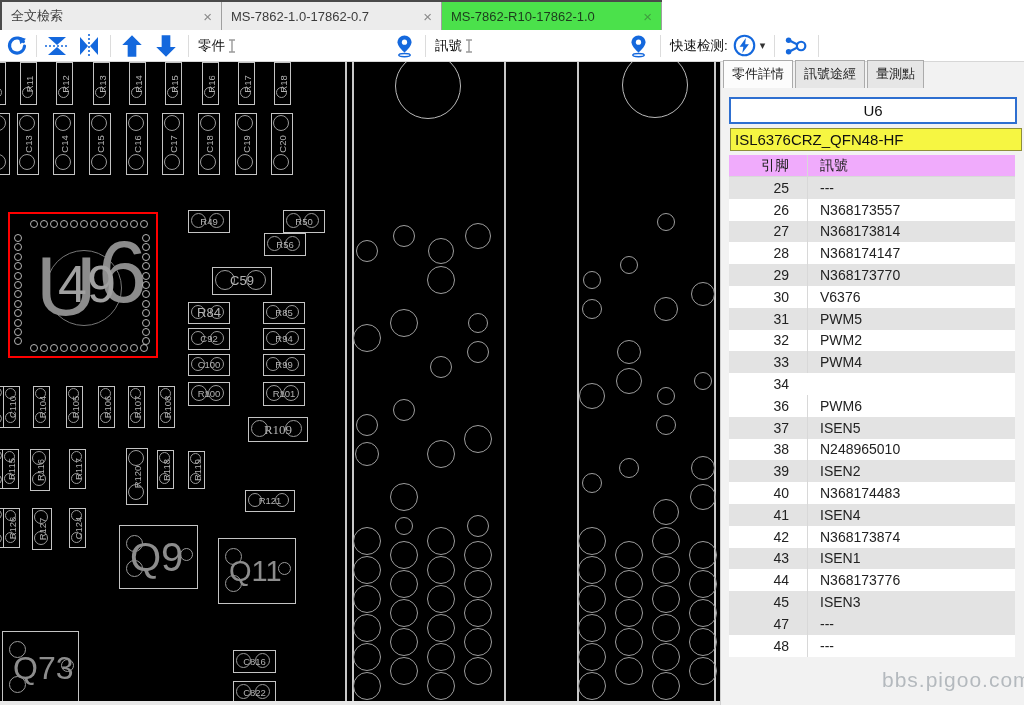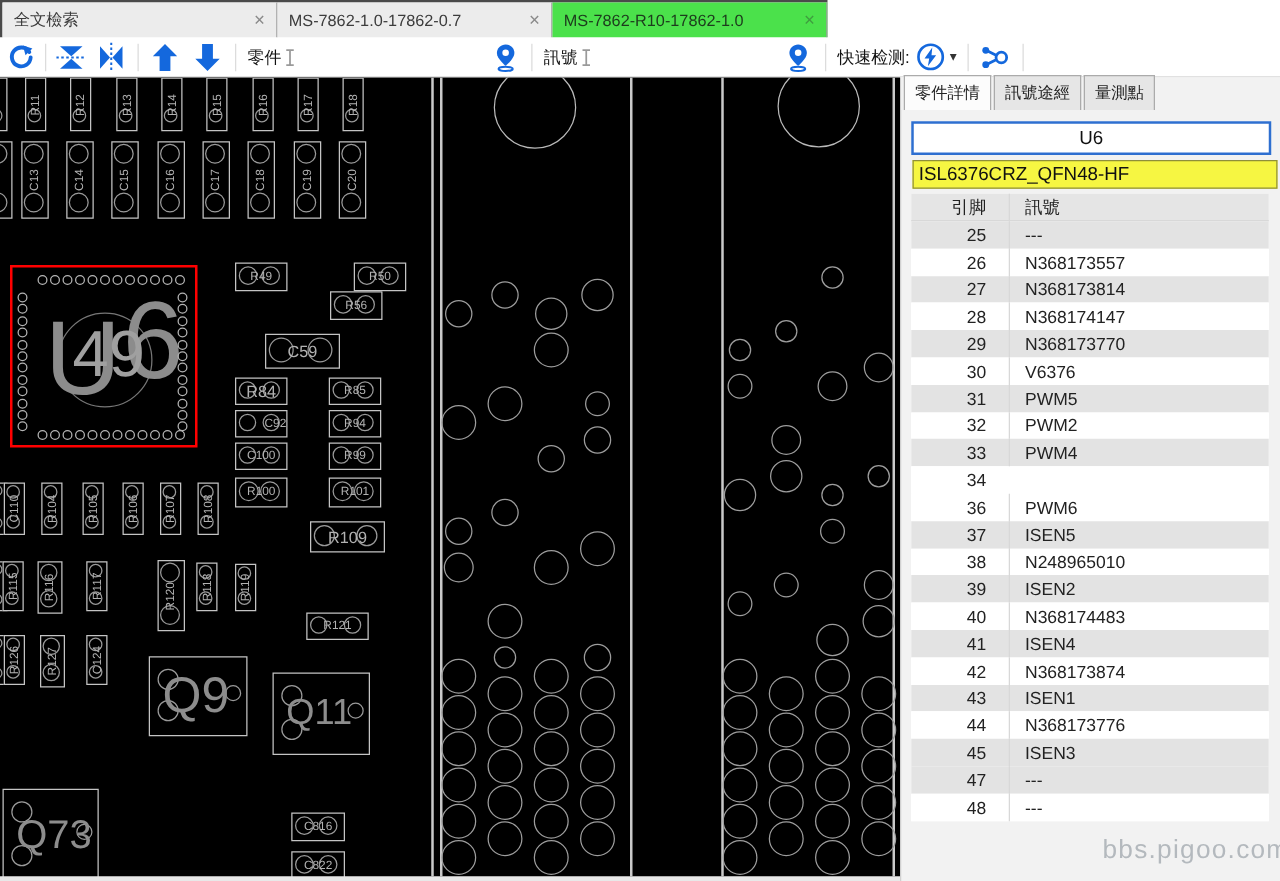--- a/index.html
+++ b/index.html
@@ -54,21 +54,21 @@
           border:1px solid #ababab; border-bottom:none; margin-right:2px; }
   .ptab.active { background:#fcfcfc; }
   .refbox { position:absolute; left:8px; top:35px; width:288px; height:27px; background:#fff;
             border:2px solid #2e6fd0; font-size:15px; color:#111;
             display:flex; align-items:center; justify-content:center; }
   .partbox { position:absolute; left:9px; top:66px; width:292px; height:23px; background:#f6f642;
              border:1px solid #8f8f3a; font-size:15px; color:#111;
              display:flex; align-items:center; padding-left:4px; }
   .tbl { position:absolute; left:8px; top:93px; width:286px; background:#fff; }
   .thead { display:flex; height:22px; align-items:center; font-size:14px; color:#222;
-           background:#e5e5e5; border-bottom:1px solid #d8d8d8; }
+           background:#f0abfc; border-bottom:1px solid #d8d8d8; }
   .c1 { width:78px; text-align:right; padding-right:18px; }
   .c2 { flex:1; border-left:1px solid #d8d8d8; padding-left:12px; height:100%;
         display:flex; align-items:center; }
   .trow { display:flex; height:21.8px; align-items:center; font-size:14px; color:#222; background:#fff; }
   .trow.alt { background:#e3e3e3; }
   .watermark { position:absolute; left:882px; top:668px; font-size:21px; color:#aab0b5;
                letter-spacing:1px; opacity:.85; z-index:20; }
 </style>
 </head>
 <body>
@@ -338,21 +338,21 @@
         <span class="clbl" style="font-size: 13px; text-align: center;">R84</span>
       </div>
       <div class="comp k-rh" style="left: 263px; top: 240px; width: 42px; height: 22px;">
         <i class="cap" style="left: 2px; top: 1.5px; width: 14px; height: 14px;"></i>
         <i class="cap" style="left: 21px; top: 1.5px; width: 14px; height: 14px;"></i>
         <span class="clbl" style="font-size: 9.5px;">R85</span>
       </div>
       <div class="comp k-rh" style="left: 188px; top: 266px; width: 42px; height: 22px;">
         <i class="cap" style="left: 2px; top: 1.5px; width: 14px; height: 14px;"></i>
         <i class="cap" style="left: 21px; top: 1.5px; width: 14px; height: 14px;"></i>
-        <span class="clbl" style="font-size: 9.5px; text-align: right;">C92</span>
+        <span class="clbl" style="font-size: 9.5px;">C92</span>
       </div>
       <div class="comp k-rh" style="left: 263px; top: 266px; width: 42px; height: 22px;">
         <i class="cap" style="left: 2px; top: 1.5px; width: 14px; height: 14px;"></i>
         <i class="cap" style="left: 21px; top: 1.5px; width: 14px; height: 14px;"></i>
         <span class="clbl" style="font-size: 9.5px;">R94</span>
       </div>
       <div class="comp k-rh" style="left: 188px; top: 292px; width: 42px; height: 22px;">
         <i class="cap" style="left: 2px; top: 1.5px; width: 14px; height: 14px;"></i>
         <i class="cap" style="left: 21px; top: 1.5px; width: 14px; height: 14px;"></i>
         <span class="clbl" style="font-size: 9.5px;">C100</span>
@@ -365,21 +365,21 @@
       <div class="comp k-rh" style="left: 188px; top: 320px; width: 42px; height: 24px;">
         <i class="cap" style="left: 2px; top: 1.5px; width: 16px; height: 16px;"></i>
         <i class="cap" style="left: 19px; top: 1.5px; width: 16px; height: 16px;"></i>
         <span class="clbl" style="font-size: 9.5px;">R100</span>
       </div>
       <div class="comp k-rh" style="left: 263px; top: 320px; width: 42px; height: 24px;">
         <i class="cap" style="left: 2px; top: 1.5px; width: 16px; height: 16px;"></i>
         <i class="cap" style="left: 19px; top: 1.5px; width: 16px; height: 16px;"></i>
         <span class="clbl" style="font-size: 9.5px;">R101</span>
       </div>
-      <div class="comp k-rh" style="left: 248px; top: 355px; width: 60px; height: 25px;">
+      <div class="comp k-rh" style="left: 248px; top: 355px; width: 60px; height: 25px; font-family: Liberation Serif, serif;">
         <i class="cap" style="left: 2px; top: 1.5px; width: 17px; height: 17px;"></i>
         <i class="cap" style="left: 36px; top: 1.5px; width: 17px; height: 17px;"></i>
         <span class="clbl" style="font-size: 13px;">R109</span>
       </div>
       <div class="comp k-cv" style="left: -9px; top: 324px; width: 15px; height: 42px;">
         <i class="cap" style="left: 0.5px; top: 1px; width: 9px; height: 9px;"></i>
         <i class="cap" style="left: 0.5px; top: 27px; width: 9px; height: 9px;"></i>
         <span class="clbl" style="font-size: 9.5px;"></span>
       </div>
       <div class="comp k-cv" style="left: 3px; top: 324px; width: 17px; height: 42px;">

